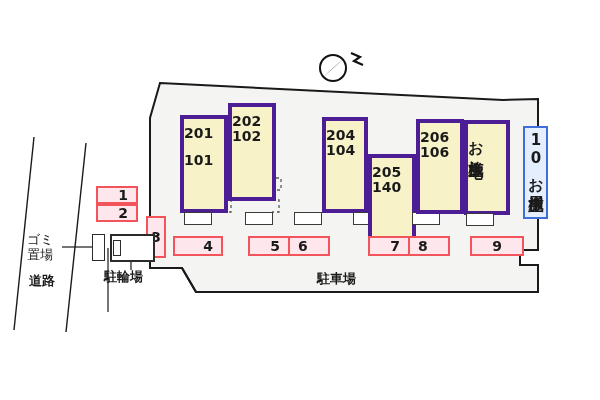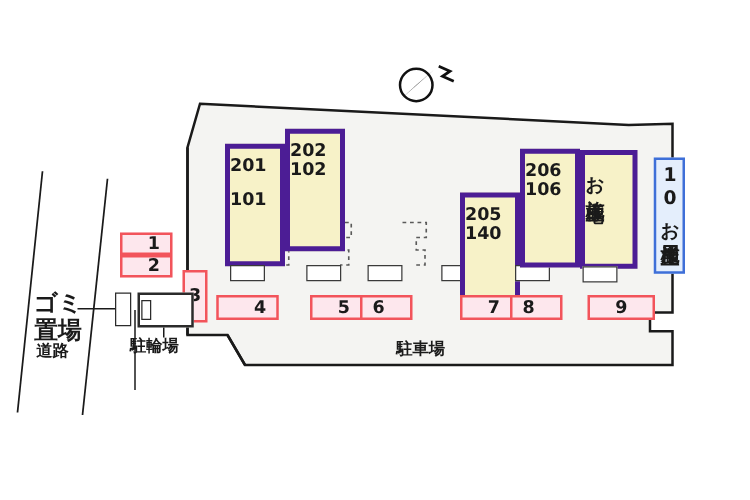--- a/index.html
+++ b/index.html
@@ -118,22 +118,22 @@
   .lbl {
     position: absolute;
     font-size: 13px;
     font-weight: bold;
     color: #1a1a1a;
     white-space: nowrap;
     letter-spacing: 0px;
   }
   .lbl-2line {
     position: absolute;
-    font-size: 19px;
-    font-weight: bold;
+    font-size: 13px;
+    font-weight: normal;
     color: #1a1a1a;
     line-height: 1.12;
     text-align: center;
     white-space: nowrap;
   }
 </style>
 </head>
 <body>
 
 <div id="canvas">
@@ -179,20 +179,24 @@
   <div class="ov porch" style="left:184px; top:212px; width:28px; height:13px;"></div>
 
   <div class="ov unit" style="left:228px; top:103px; width:48px; height:98px;">
     <div class="unit-num">202</div>
     <div class="unit-num" style="margin-top:0;">102</div>
   </div>
   <div class="ov porch" style="left:245px; top:212px; width:28px; height:13px;"></div>
 
   <div class="ov porch" style="left:294px; top:212px; width:28px; height:13px;"></div>
 
+  <div class="ov unit" style="left:322px; top:117px; width:46px; height:96px;">
+    <div class="unit-num">204</div>
+    <div class="unit-num" style="margin-top:0;">104</div>
+  </div>
   <div class="ov porch" style="left:353px; top:212px; width:28px; height:13px;"></div>
 
   <div class="ov unit" style="left:368px; top:118px; width:48px; height:96px;margin-top:36px;">
     <div class="unit-num">205</div>
     <div class="unit-num" style="margin-top:0;">140</div>
   </div>
   <div class="ov porch" style="left:412px; top:212px; width:28px; height:13px;"></div>
 
   <div class="ov unit" style="left:416px; top:119px; width:48px; height:95px;">
     <div class="unit-num">206</div>

